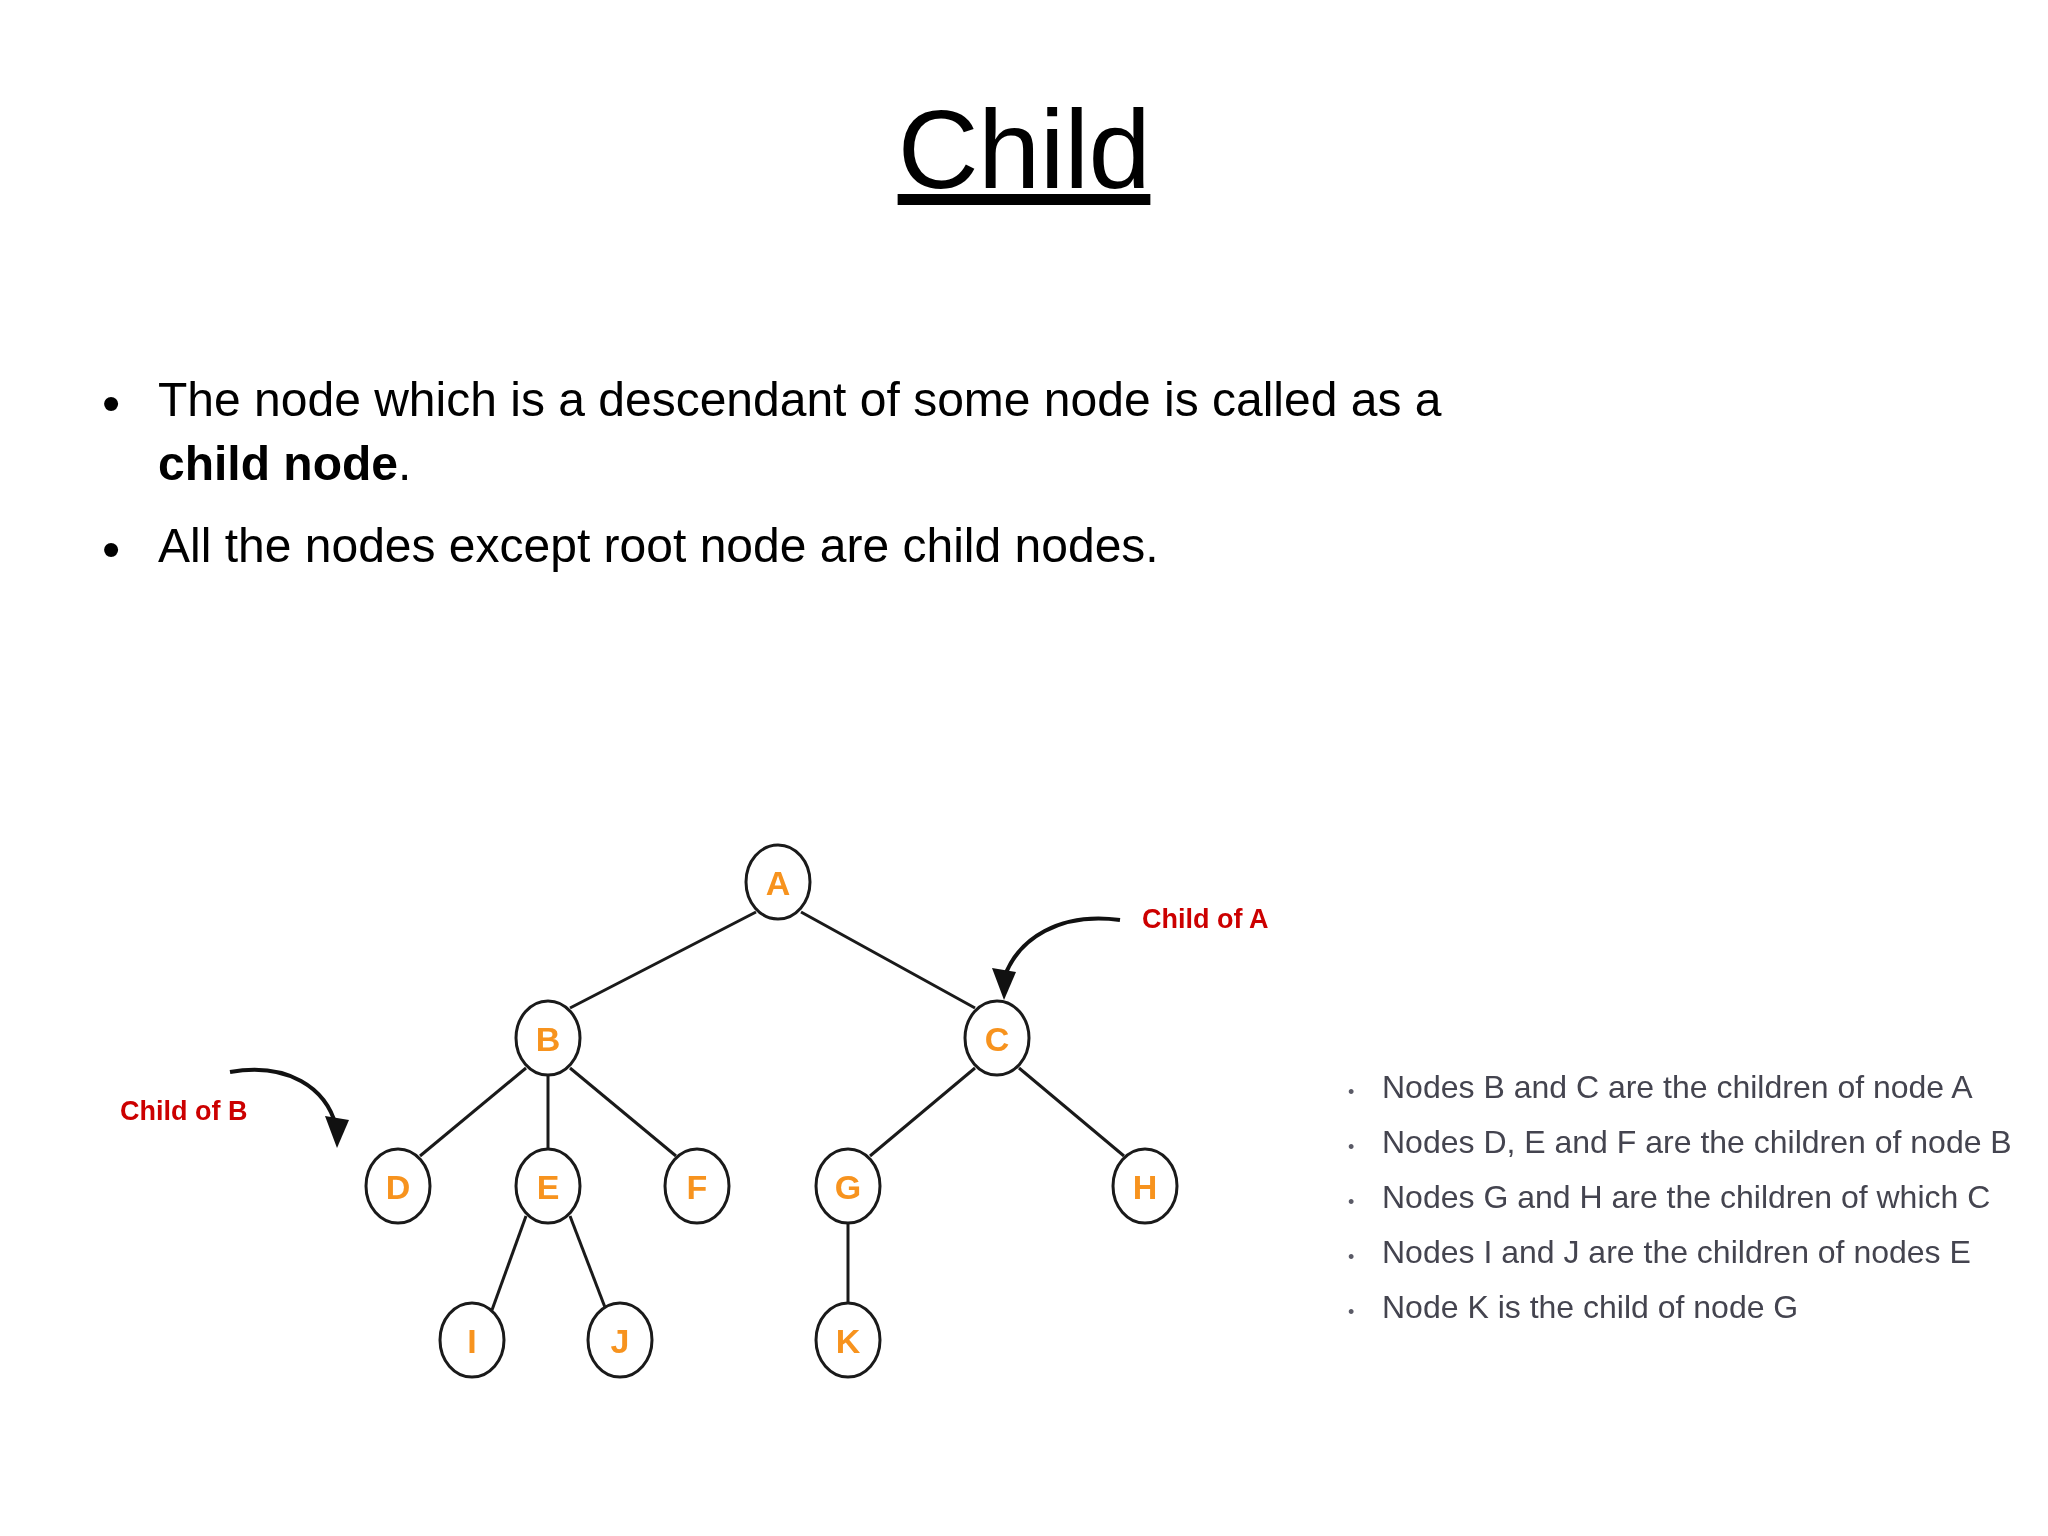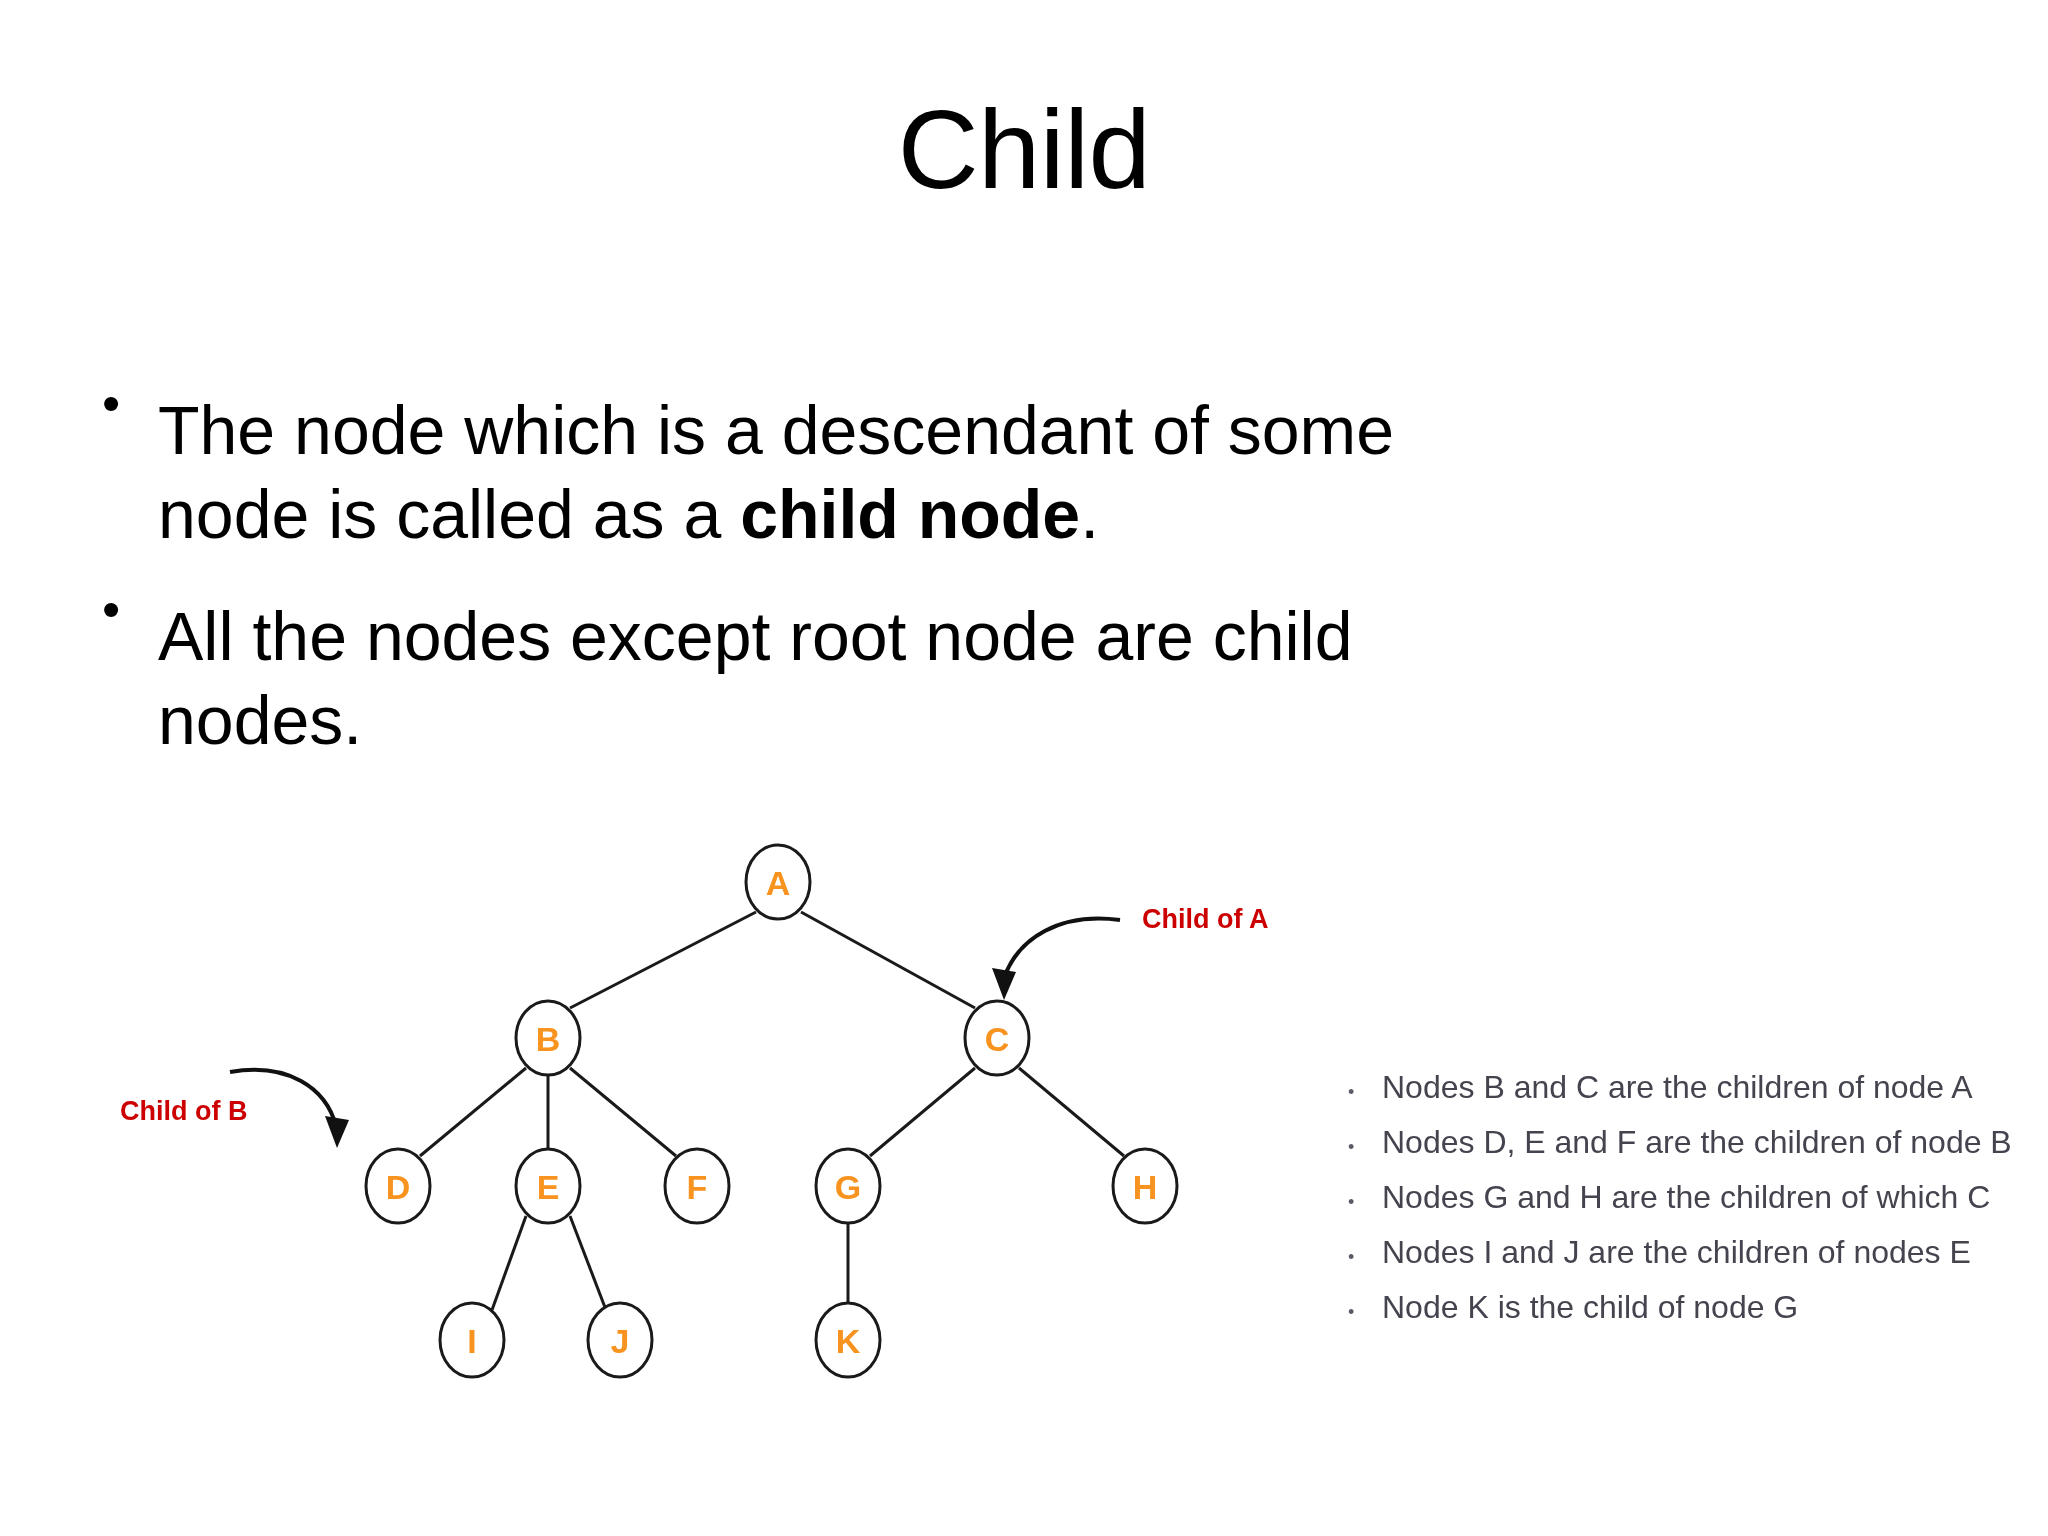--- a/index.html
+++ b/index.html
@@ -23,20 +23,21 @@
     left: 0;
     top: 86px;
     width: 2048px;
     text-align: center;
     font-family: "Liberation Sans", sans-serif;
     font-weight: 400;
     font-size: 112px;
     line-height: 1.15;
     color: #000000;
     letter-spacing: -0.5px;
+    text-decoration: underline;
   }
 
   
   #bullet-list {
     position: absolute;
     left: 96px;
     top: 368px;
     width: 1420px;
   }
   .bullet-row {
@@ -49,25 +50,24 @@
     width: 62px;
     font-size: 52px;
     line-height: 70px;
     color: #000000;
     text-align: left;
     padding-left: 6px;
     box-sizing: border-box;
   }
   .bullet-text {
     flex: 1 1 auto;
-    font-size: 68px;
-    line-height: 84px;
+    font-size: 48px;
+    line-height: 64px;
     color: #000000;
     font-weight: 400;
-    margin-top: 20px;
   }
   .bullet-text b {
     font-weight: 700;
   }
 
   
   #tree-diagram {
     position: absolute;
     left: 120px;
     top: 820px;

